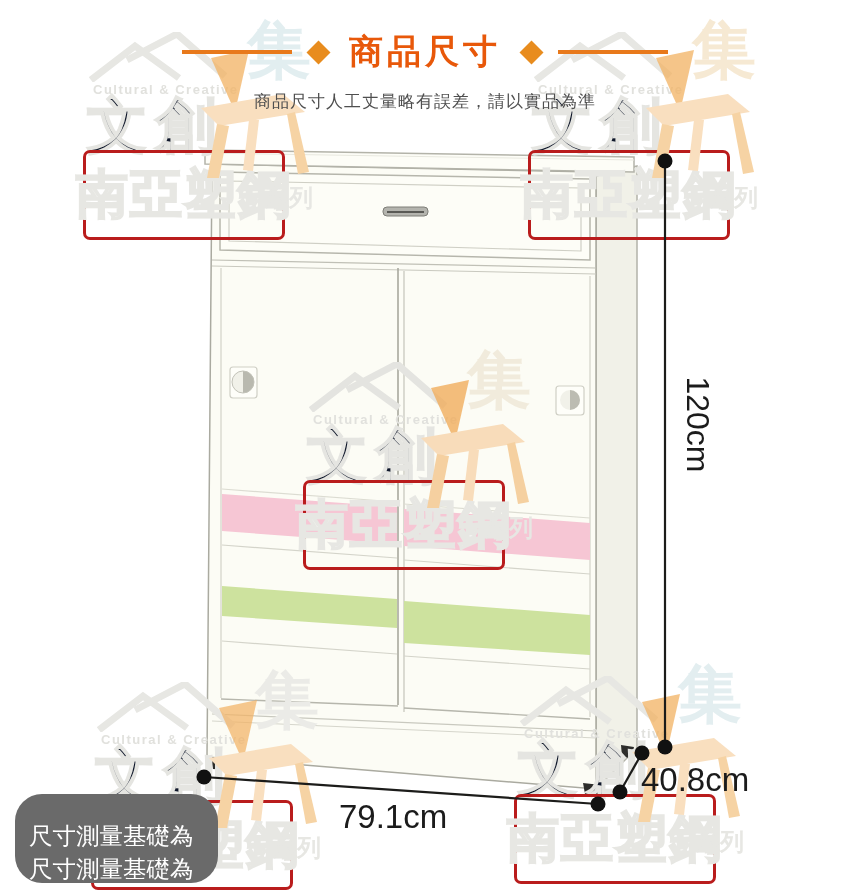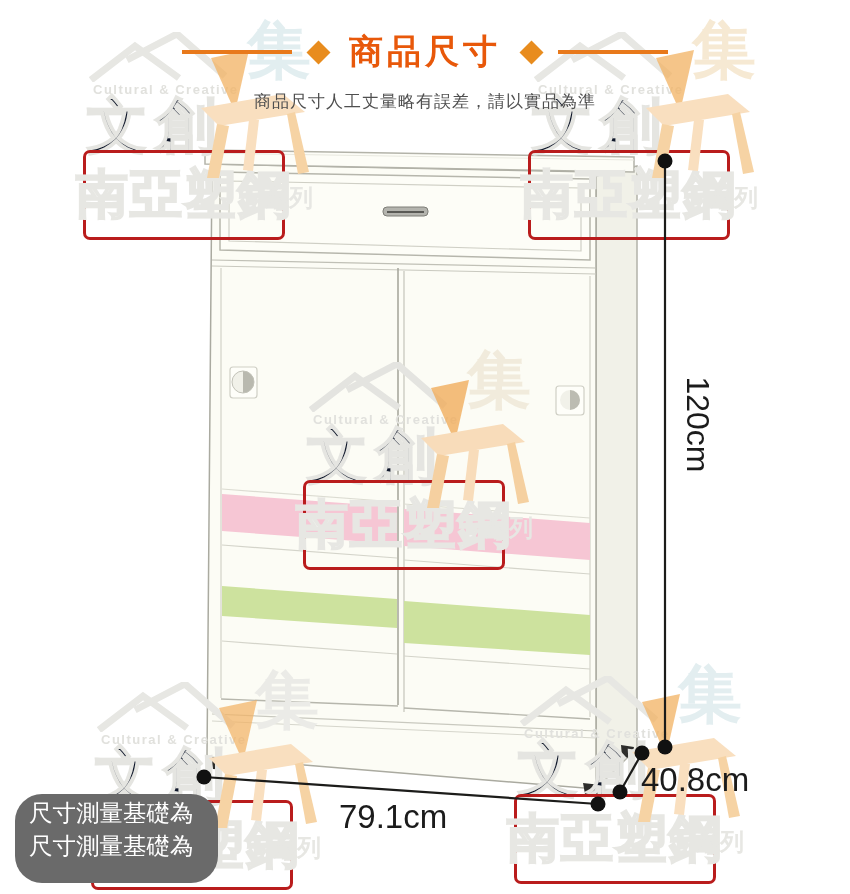--- a/index.html
+++ b/index.html
@@ -66,21 +66,21 @@
   
   .dim-label{position:absolute;z-index:4;color:#1b1b1b;font-weight:normal;white-space:nowrap;text-align:right;}
   .h-label{left:645px;top:406px;width:104px;text-align:center;font-size:32px;transform:rotate(90deg);}
   .w-label{left:297px;top:798px;font-size:33px;margin-left:42px;}
   .d-label{left:641px;top:761px;font-size:33px;}
 
   
   .note-box{
     position:absolute;left:15px;top:794px;width:203px;height:89px;z-index:5;
     background:#6a6a6a;border-radius:27px;box-sizing:border-box;
-    padding:3px 0 0 14px;
+    padding:26px 0 0 14px;
   }
   .note-line{color:#ffffff;font-size:23.5px;line-height:33px;white-space:nowrap;}
 </style>
 </head>
 <body>
 
 <svg class="cab-svg" width="850" height="894" viewBox="0 0 850 894">
 
   <polygon points="596,176 637,166 637,748 596,789" fill="#f1f1e8" stroke="#b3b3a9" stroke-width="1.5"></polygon>
 

